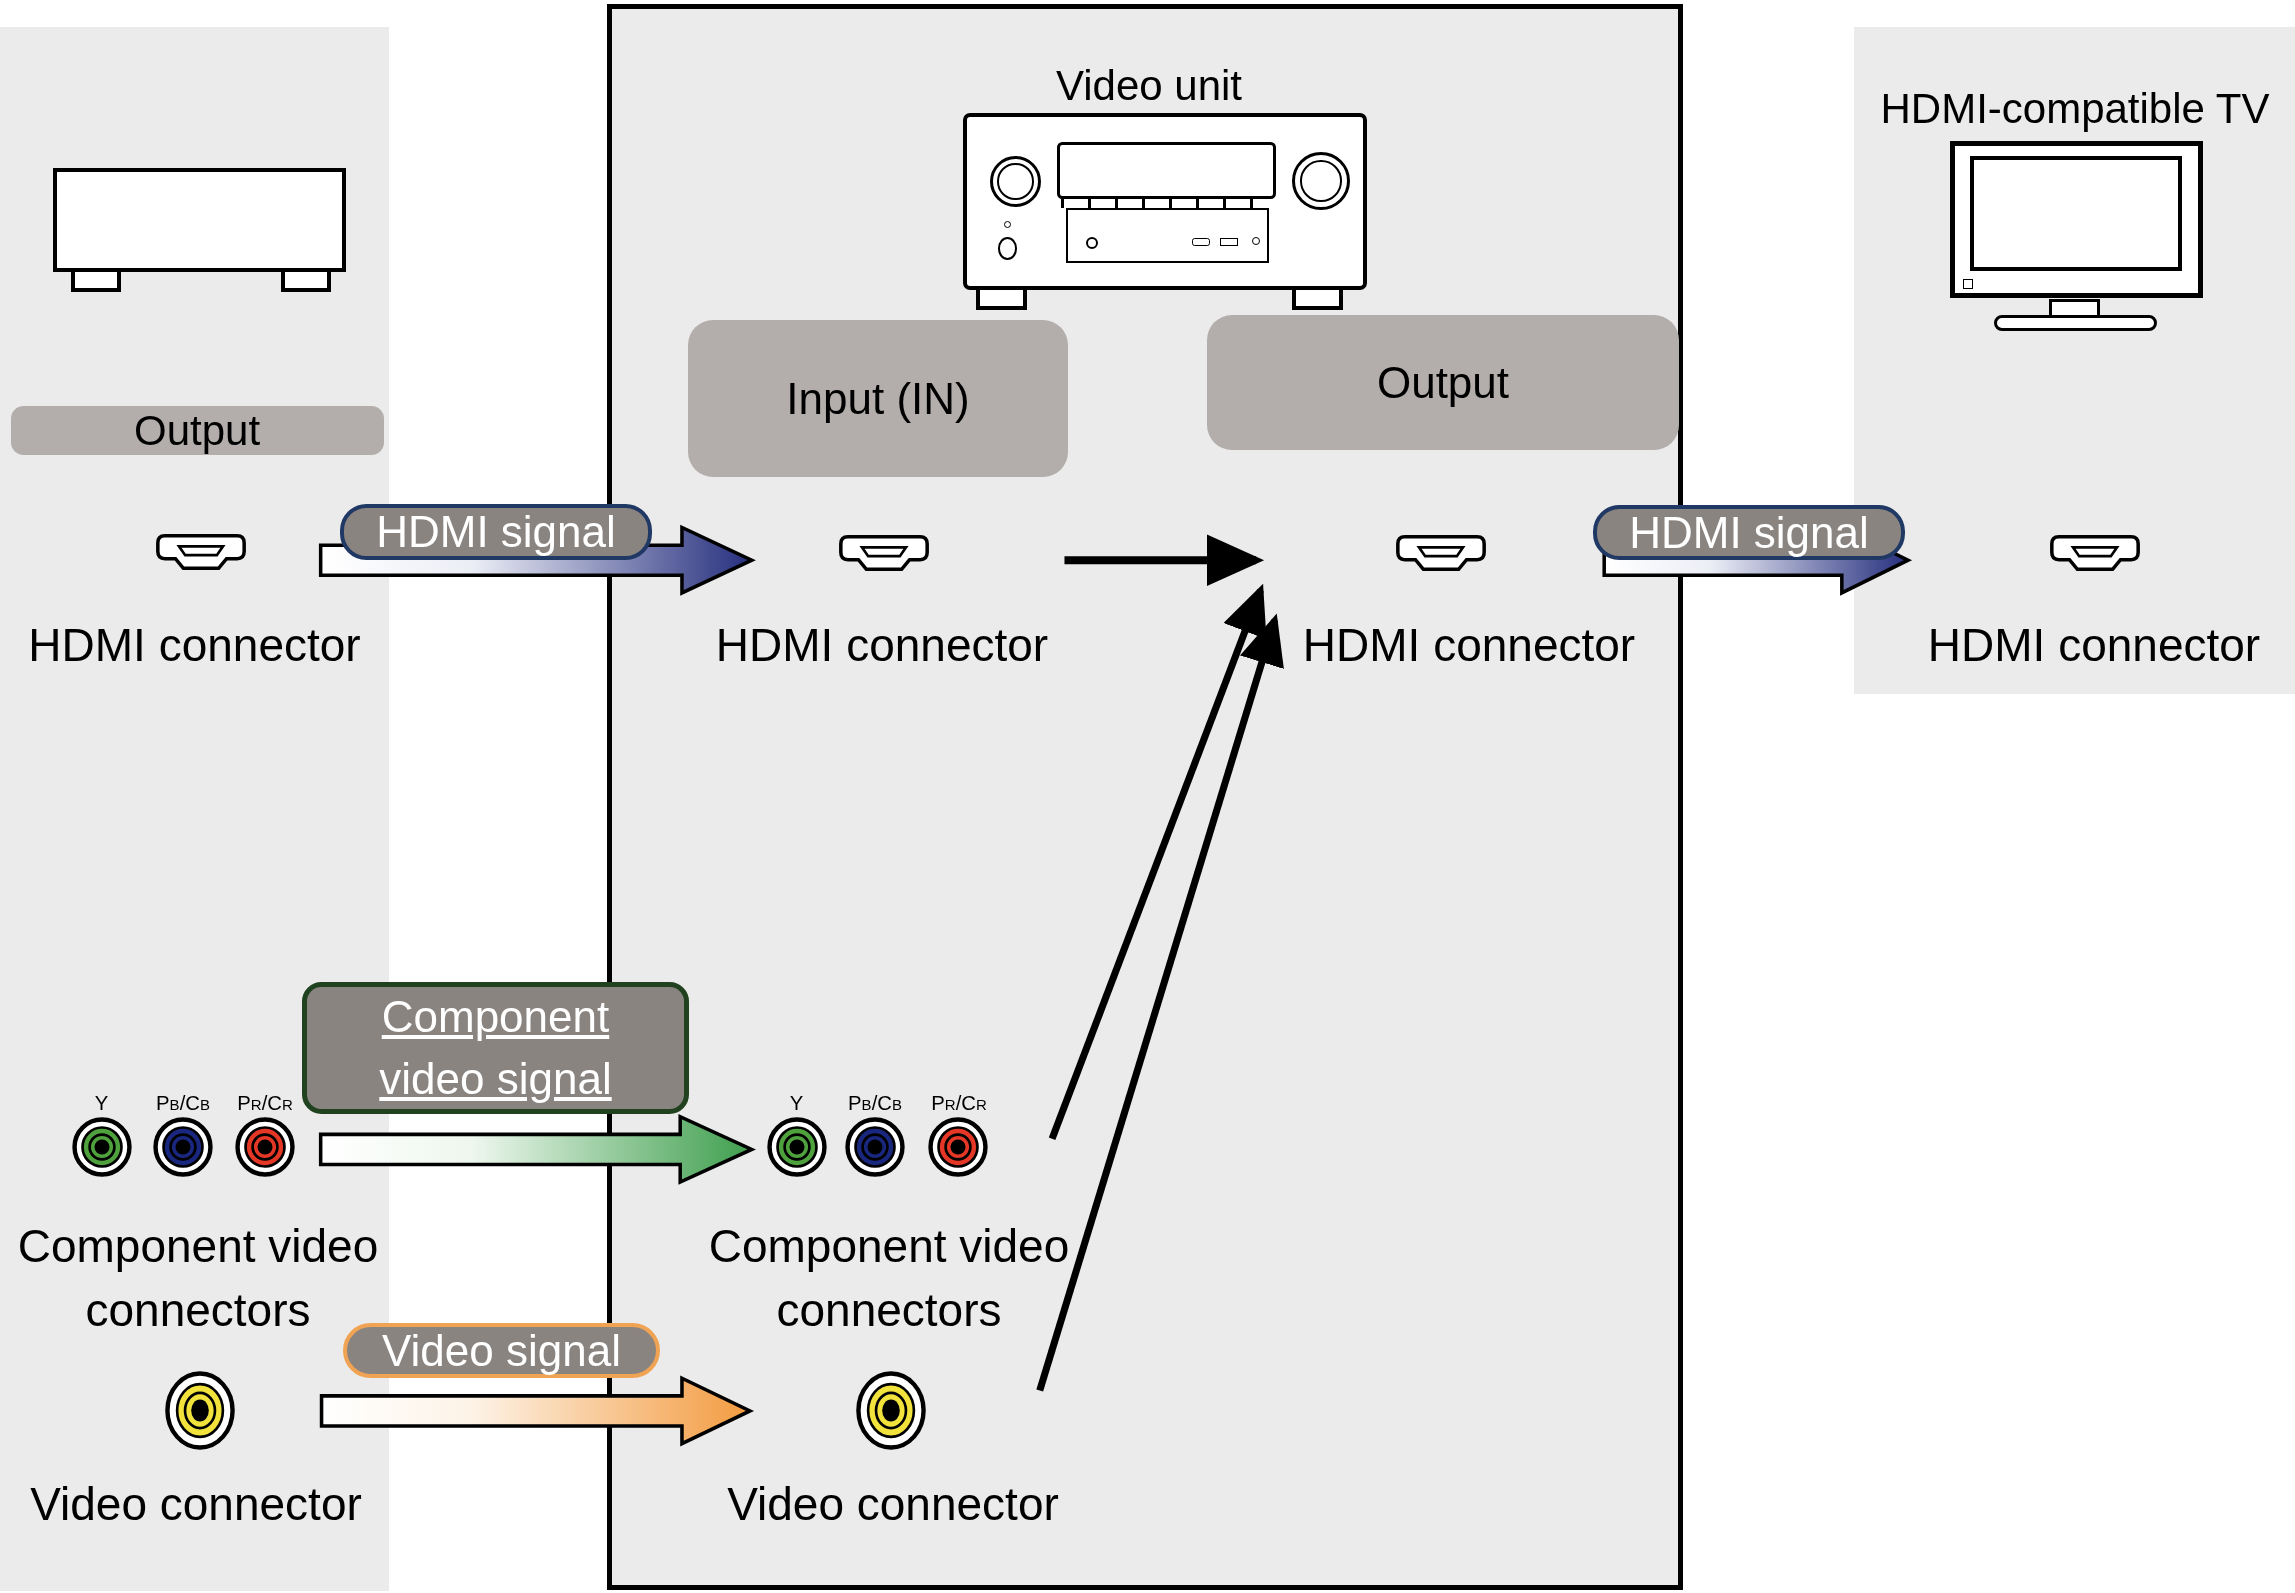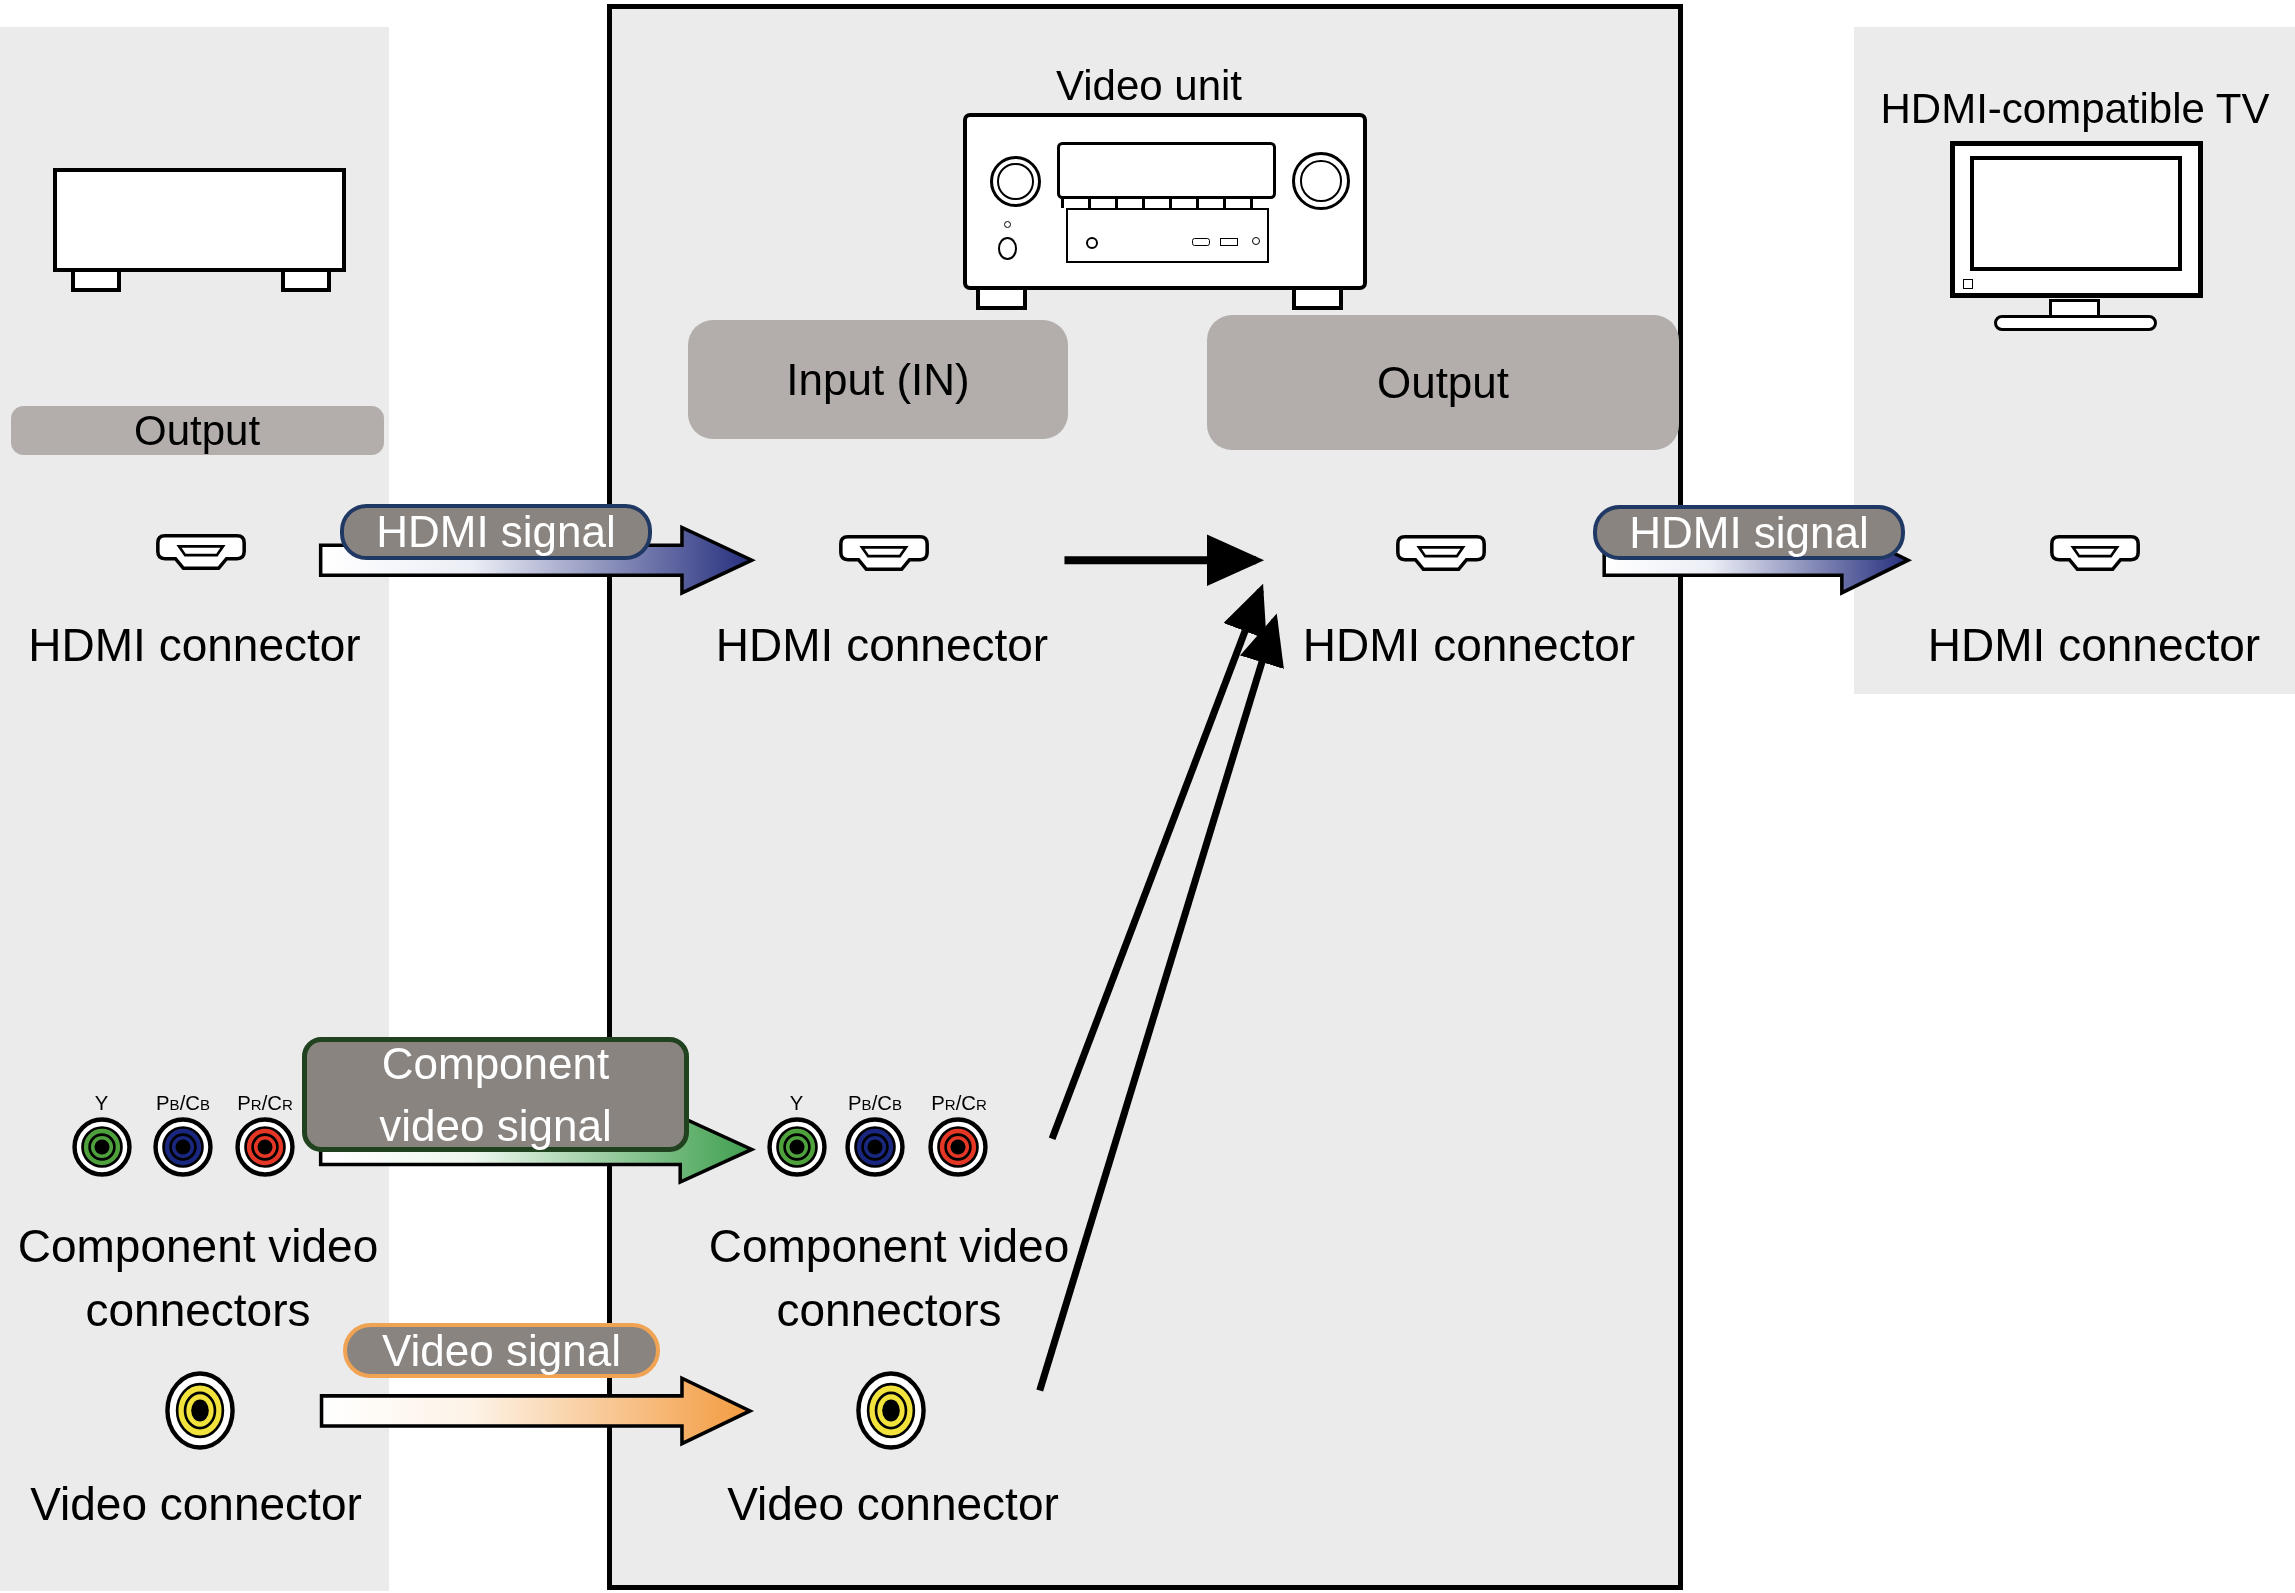--- a/index.html
+++ b/index.html
@@ -70,21 +70,21 @@
   <div class="abs" style="left:2049px;top:299px;width:51px;height:19.4px;background:#fff;border:3.5px solid #000;box-sizing:border-box;"></div>
   <div class="abs" style="left:1994px;top:315px;width:163px;height:16px;background:#fff;border:3.5px solid #000;border-radius:8px;box-sizing:border-box;"></div>
   <div class="abs" style="left:1950px;top:141px;width:253px;height:157px;background:#fff;border:5.3px solid #000;box-sizing:border-box;">
     <div class="abs" style="left:15px;top:9.7px;width:212px;height:115px;background:#fff;border:4.4px solid #000;box-sizing:border-box;"></div>
     <div class="abs" style="left:8px;top:133px;width:9.7px;height:9.7px;border:1.8px solid #000;box-sizing:border-box;"></div>
   </div>
 
   <div class="badge-gray" style="left:10.6px;top:406px;width:373px;height:49px;">
     <span>Output</span>
   </div>
-  <div class="badge-gray big" style="left:688px;top:320px;width:380px;height:119px;">
+  <div class="badge-gray big" style="left:688px;top:320px;width:380px;height:157px;">
     <span>Input (IN)</span>
   </div>
   <div class="badge-gray big two-line" style="left:1207px;top:315px;width:472px;height:135px;display:flex;">
     <span>Output</span>
   </div>
 
   <svg class="abs" style="left:0;top:0;" width="2295" height="1593" viewBox="0 0 2598 1803">
     <defs>
       <linearGradient id="gradBlue" x1="0" y1="0" x2="1" y2="0">
         <stop offset="0" stop-color="#ffffff"></stop>
@@ -118,21 +118,21 @@
     <line x1="1191" y1="1289" x2="1427" y2="668" stroke="#000" stroke-width="8" marker-end="url(#ah)"></line>
     <line x1="1177" y1="1574" x2="1443" y2="702" stroke="#000" stroke-width="8" marker-end="url(#ah)"></line>
   </svg>
 
   <div class="badge-signal navy" style="left:340px;top:468px;width:312px;height:56px;">
     <span>HDMI signal</span>
   </div>
   <div class="badge-signal navy" style="left:1593px;top:469px;width:312px;height:55px;">
     <span>HDMI signal</span>
   </div>
-  <div class="badge-signal green two-line" style="left:302px;top:1037px;width:387px;height:115px;display:flex;">
+  <div class="badge-signal green two-line" style="left:302px;top:982px;width:387px;height:132px;display:flex;text-decoration:underline;">
     <span>Component</span>
     <span>video signal</span>
   </div>
   <div class="badge-signal orange" style="left:343px;top:1323px;width:317px;height:55px;">
     <span>Video signal</span>
   </div>
 
   <svg class="abs" style="left:156px;top:534px;" width="90" height="37" viewBox="0 0 102 42">
     <path d="M10,2 h82 q8,0 8,8 v10 q0,8 -8,8 h-12 l-9,11 h-40 l-9,-11 h-12 q-8,0 -8,-8 v-10 q0,-8 8,-8 z" fill="#fff" stroke="#000" stroke-width="4"></path>
     <path d="M26,14 h50 l-7,10 h-36 z" fill="#fff" stroke="#000" stroke-width="3"></path>

